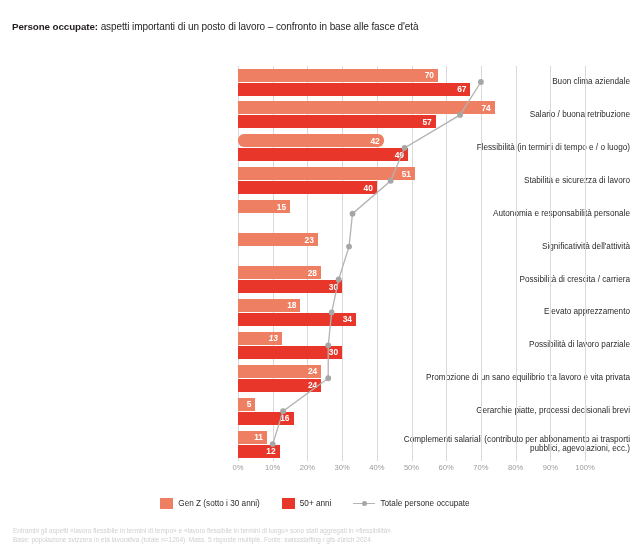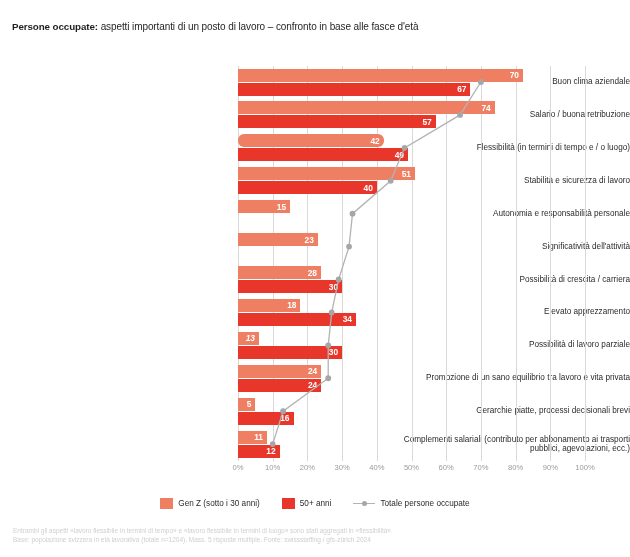--- a/index.html
+++ b/index.html
@@ -122,21 +122,21 @@
       <div class="gridline" style="left: 138.8px;"></div>
       <div class="gridline" style="left: 173.5px;"></div>
       <div class="gridline" style="left: 208.2px;"></div>
       <div class="gridline" style="left: 242.9px;"></div>
       <div class="gridline" style="left: 277.6px;"></div>
       <div class="gridline" style="left: 312.3px;"></div>
       <div class="gridline" style="left: 347px;"></div>
     </div>
   <div id="bars">
       <div class="row" style="top: 2.5px; height: 28px;">
-        <div class="bar genz" style="width: 285px;">
+        <div class="bar genz" style="width: 200px;">
           <span class="bar-value">70</span>
         </div>
         <div class="bar fifty" style="width: 232.49px;">
           <span class="bar-value">67</span>
         </div>
       </div>
       <div class="row" style="top: 35.4167px; height: 28px;">
         <div class="bar genz" style="width: 256.78px;">
           <span class="bar-value">74</span>
         </div>
@@ -180,21 +180,21 @@
       </div>
       <div class="row" style="top: 232.917px; height: 28px;">
         <div class="bar genz" style="width: 62.46px;">
           <span class="bar-value">18</span>
         </div>
         <div class="bar fifty" style="width: 117.98px;">
           <span class="bar-value">34</span>
         </div>
       </div>
       <div class="row" style="top: 265.833px; height: 28px;">
-        <div class="bar genz" style="width: 21px; font-style: italic;">
+        <div class="bar genz" style="width: 44px; font-style: italic;">
           <span class="bar-value">13</span>
         </div>
         <div class="bar fifty" style="width: 104.1px;">
           <span class="bar-value">30</span>
         </div>
       </div>
       <div class="row" style="top: 298.75px; height: 28px;">
         <div class="bar genz" style="width: 83.28px;">
           <span class="bar-value">24</span>
         </div>

